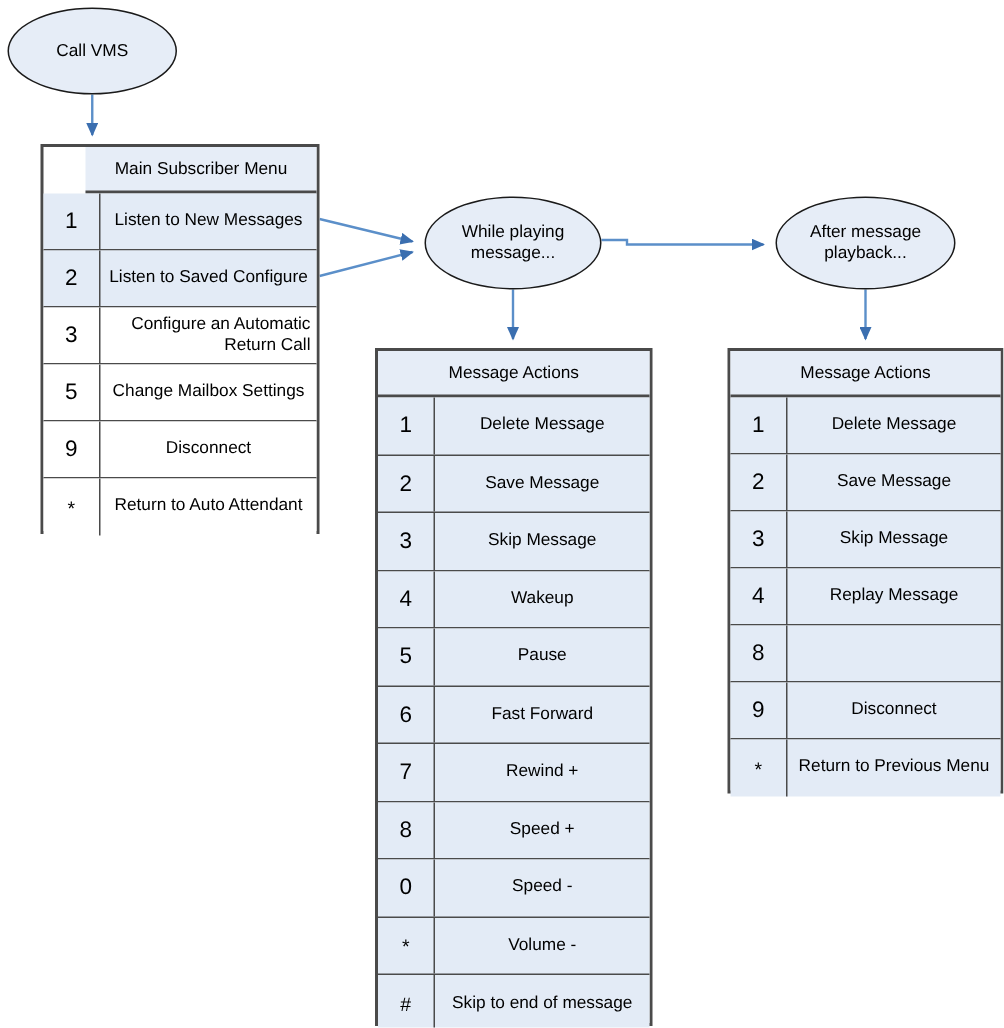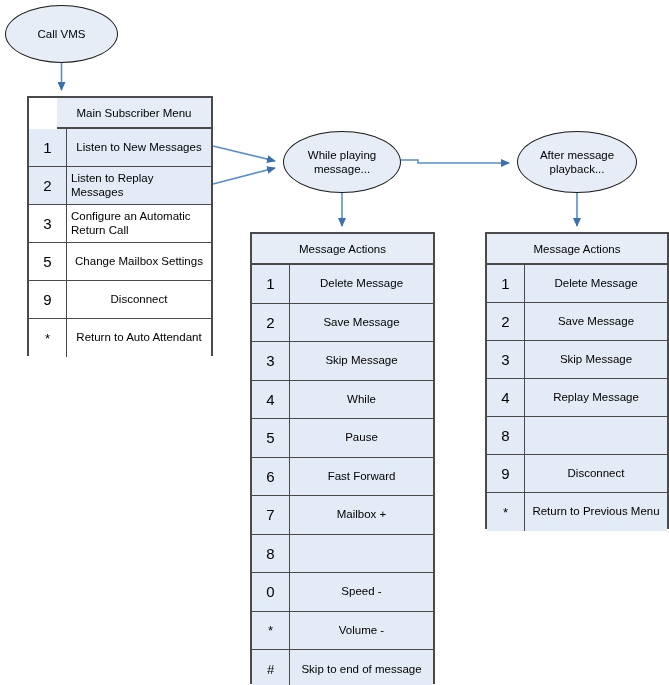--- a/index.html
+++ b/index.html
@@ -84,21 +84,21 @@
     box-sizing: border-box;
   }
   .menu-row .key.star {
     font-size: 13px;
   }
   .menu-row .label {
     flex: 1 1 auto;
     display: flex;
     align-items: center;
     justify-content: center;
-    text-align: left;
+    text-align: right;
     font-size: 11.5px;
     line-height: 13.5px;
     padding: 0 4px;
     box-sizing: border-box;
   }
   .fill-blue { background: #e3ebf6; }
   .fill-white { background: #ffffff; }
 
   
   #main-menu-table {
@@ -175,21 +175,21 @@
 
   <div class="menu-table" id="main-menu-table">
     <div class="menu-title">Main Subscriber Menu</div>
     <div class="menu-body">
         <div class="menu-row fill-blue">
           <div class="key">1</div>
           <div class="label">Listen to New Messages</div>
         </div>
         <div class="menu-row fill-blue">
           <div class="key">2</div>
-          <div class="label">Listen to Replay Messages</div>
+          <div class="label">Listen to Saved Configure</div>
         </div>
         <div class="menu-row fill-white">
           <div class="key">3</div>
           <div class="label">Configure an Automatic Return Call</div>
         </div>
         <div class="menu-row fill-white">
           <div class="key">5</div>
           <div class="label">Change Mailbox Settings</div>
         </div>
         <div class="menu-row fill-white">
@@ -213,36 +213,37 @@
         <div class="menu-row fill-blue">
           <div class="key">2</div>
           <div class="label">Save Message</div>
         </div>
         <div class="menu-row fill-blue">
           <div class="key">3</div>
           <div class="label">Skip Message</div>
         </div>
         <div class="menu-row fill-blue">
           <div class="key">4</div>
-          <div class="label">While</div>
+          <div class="label">Wakeup</div>
         </div>
         <div class="menu-row fill-blue">
           <div class="key">5</div>
           <div class="label">Pause</div>
         </div>
         <div class="menu-row fill-blue">
           <div class="key">6</div>
           <div class="label">Fast Forward</div>
         </div>
         <div class="menu-row fill-blue">
           <div class="key">7</div>
-          <div class="label">Mailbox +</div>
+          <div class="label">Rewind +</div>
         </div>
         <div class="menu-row fill-blue">
           <div class="key">8</div>
+          <div class="label">Speed +</div>
         </div>
         <div class="menu-row fill-blue">
           <div class="key">0</div>
           <div class="label">Speed -</div>
         </div>
         <div class="menu-row fill-blue">
           <div class="key star">*</div>
           <div class="label">Volume -</div>
         </div>
         <div class="menu-row fill-blue">

